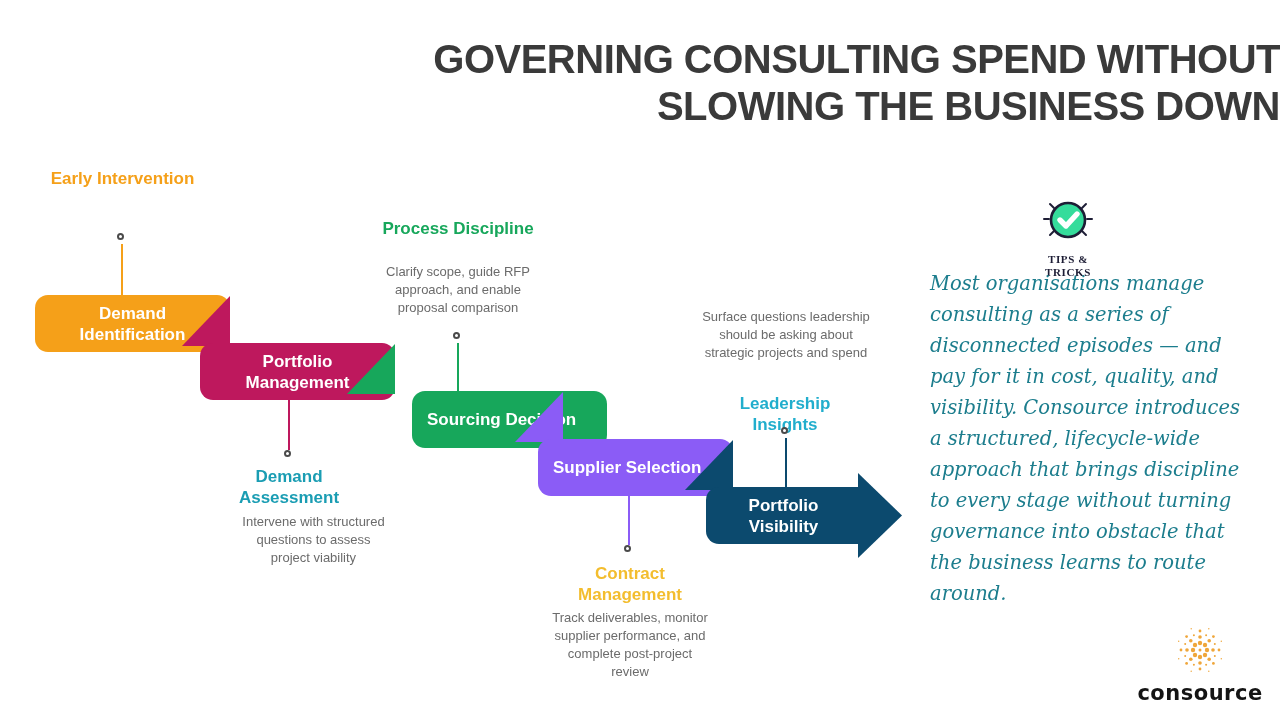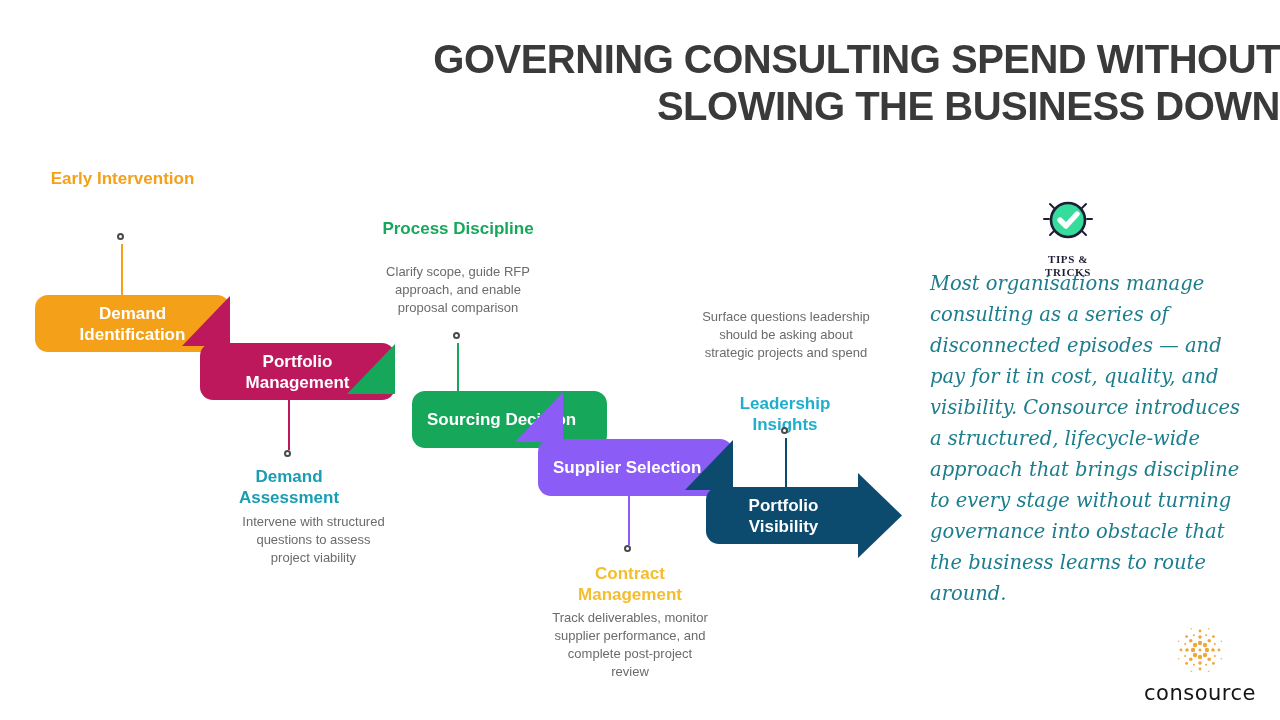--- a/index.html
+++ b/index.html
@@ -66,21 +66,21 @@
   
   .note {
     position:absolute; left:930px; top:268px; width:318px;
     font-family:"DejaVu Serif", serif; font-style:italic;
     font-size:19.5px; line-height:31px; color:#1c7d8d;
   }
 
   
   .logo { position:absolute; left:1128px; top:624px; width:144px; text-align:center; }
   .logo-text {
-    font-size:21px; font-weight:400; color:#141414; letter-spacing:0.5px;
+    font-size:21px; font-weight:700; color:#141414; letter-spacing:0.5px;
     font-family:"DejaVu Sans", sans-serif; margin-top:1px;
   }
 </style>
 </head>
 <body>
 
 <div class="canvas">
 
   <div class="title">
     <div>GOVERNING CONSULTING SPEND WITHOUT</div>

